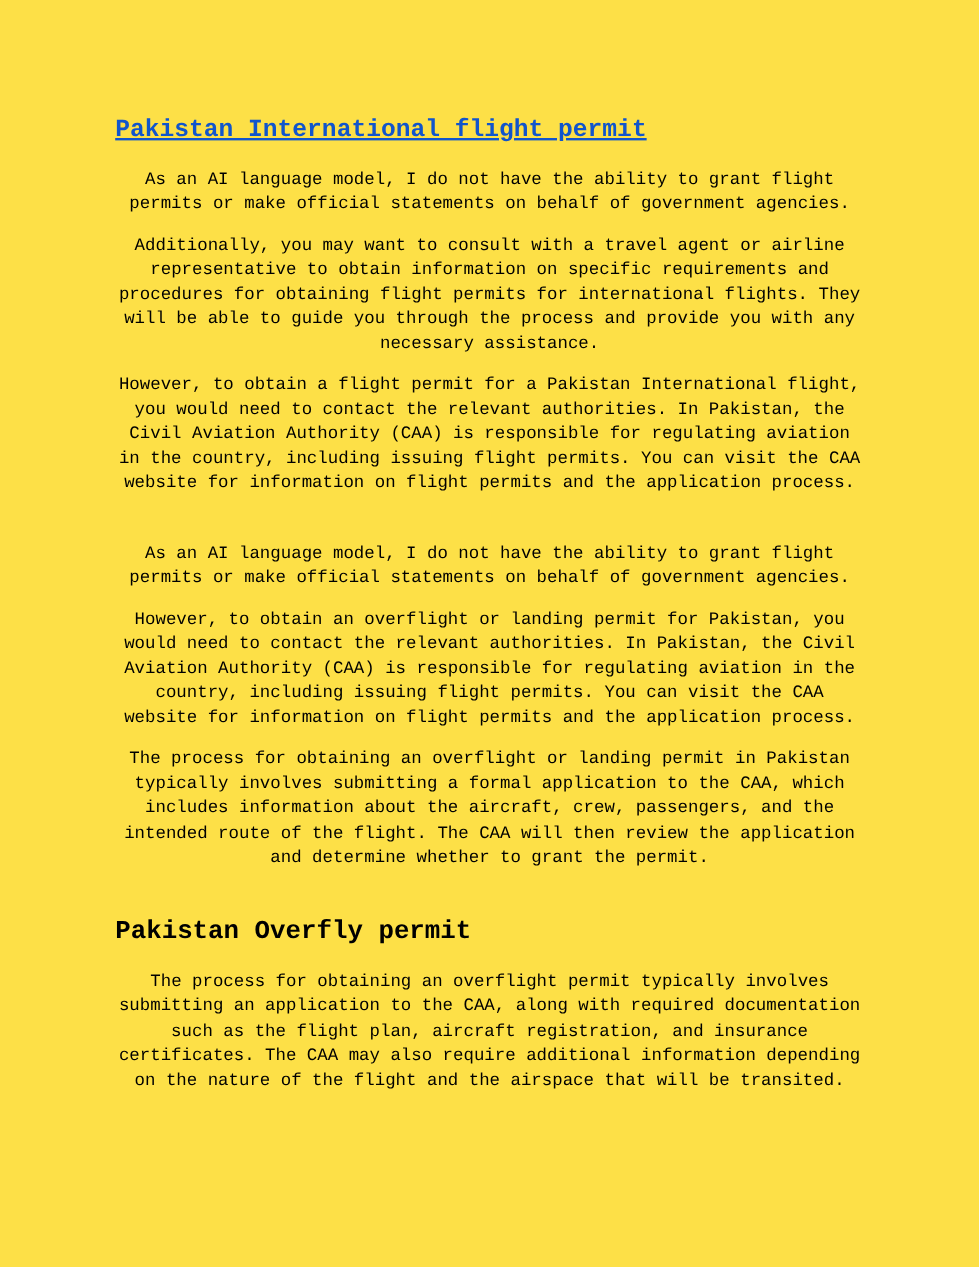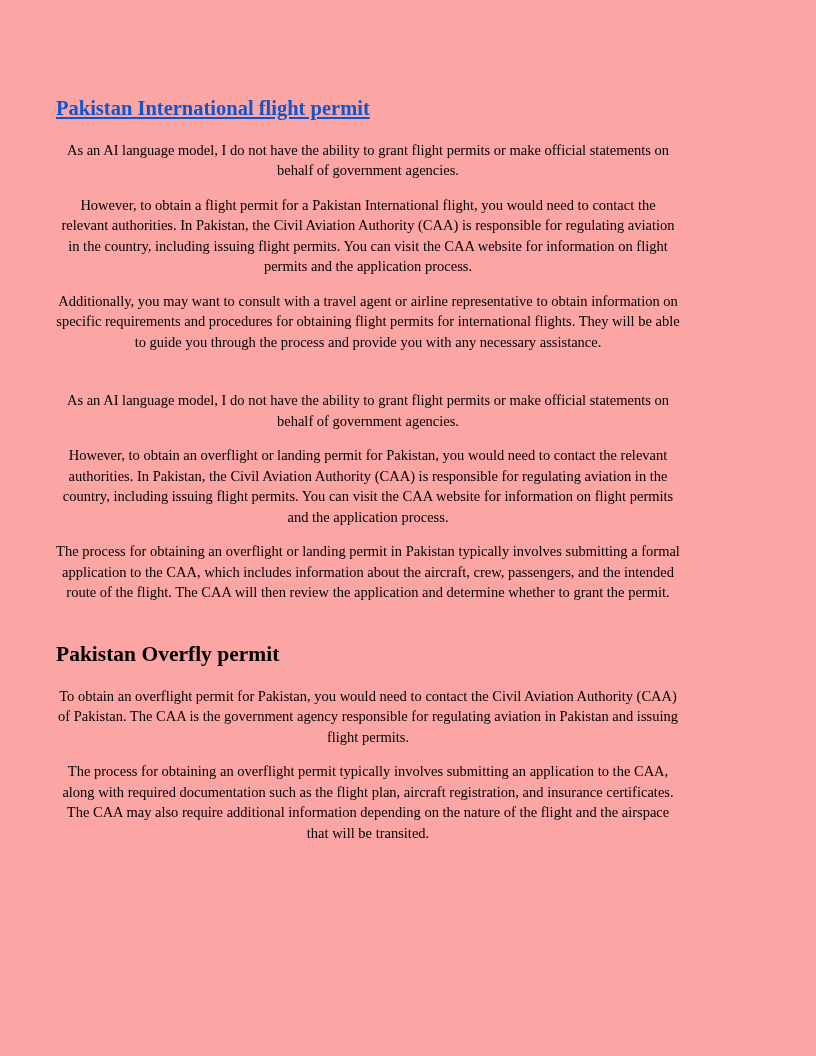--- a/index.html
+++ b/index.html
@@ -4,23 +4,23 @@
 <style>
   html, body {
     margin: 0;
     padding: 0;
     background: #ffffff;
   }
   .page {
     width: 816px;
     height: 1056px;
     box-sizing: border-box;
-    background: #fca5a5;
-    padding: 96px 96px 80px 56px;
-    font-family: Liberation Serif, serif;
+    background: #fde047;
+    padding: 96px 96px 80px 96px;
+    font-family: Liberation Mono, monospace;
     color: #000000;
     overflow: hidden;
   }
   .content {
     width: 624px;
   }
   .section {
     margin: 0;
   }
   .section + .section {
@@ -55,30 +55,29 @@
 </style>
 </head>
 <body>
 
 <div class="page">
   <div class="content">
 
     <div class="section">
       <h2 class="heading-link">Pakistan International flight permit</h2>
       <p class="para">As an AI language model, I do not have the ability to grant flight permits or make official statements on behalf of government agencies.</p>
+      <p class="para">Additionally, you may want to consult with a travel agent or airline representative to obtain information on specific requirements and procedures for obtaining flight permits for international flights. They will be able to guide you through the process and provide you with any necessary assistance.</p>
       <p class="para">However, to obtain a flight permit for a Pakistan International flight, you would need to contact the relevant authorities. In Pakistan, the Civil Aviation Authority (CAA) is responsible for regulating aviation in the country, including issuing flight permits. You can visit the CAA website for information on flight permits and the application process.</p>
-      <p class="para">Additionally, you may want to consult with a travel agent or airline representative to obtain information on specific requirements and procedures for obtaining flight permits for international flights. They will be able to guide you through the process and provide you with any necessary assistance.</p>
     </div>
 
     <div class="section">
       <p class="para">As an AI language model, I do not have the ability to grant flight permits or make official statements on behalf of government agencies.</p>
       <p class="para">However, to obtain an overflight or landing permit for Pakistan, you would need to contact the relevant authorities. In Pakistan, the Civil Aviation Authority (CAA) is responsible for regulating aviation in the country, including issuing flight permits. You can visit the CAA website for information on flight permits and the application process.</p>
       <p class="para">The process for obtaining an overflight or landing permit in Pakistan typically involves submitting a formal application to the CAA, which includes information about the aircraft, crew, passengers, and the intended route of the flight. The CAA will then review the application and determine whether to grant the permit.</p>
     </div>
 
     <div class="section">
       <h2 class="heading-plain">Pakistan Overfly permit</h2>
-      <p class="para">To obtain an overflight permit for Pakistan, you would need to contact the Civil Aviation Authority (CAA) of Pakistan. The CAA is the government agency responsible for regulating aviation in Pakistan and issuing flight permits.</p>
       <p class="para">The process for obtaining an overflight permit typically involves submitting an application to the CAA, along with required documentation such as the flight plan, aircraft registration, and insurance certificates. The CAA may also require additional information depending on the nature of the flight and the airspace that will be transited.</p>
     </div>
 
   </div>
 </div>
 
 </body></html>

